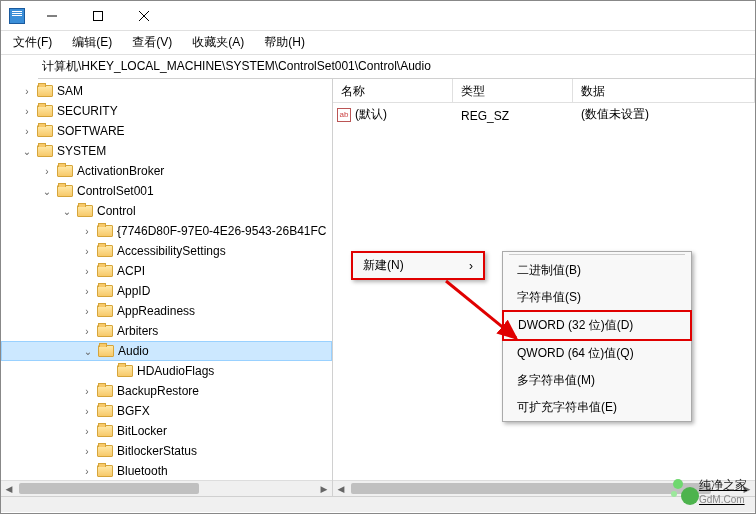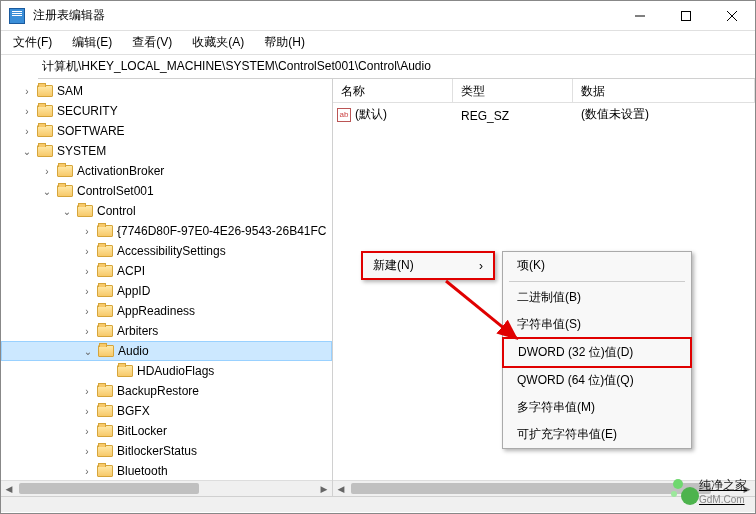--- a/index.html
+++ b/index.html
@@ -23,21 +23,21 @@
 .folder-icon::before { content: ""; position: absolute; top: -3px; left: 0; width: 6px; height: 3px; background: #f7c96a; border: 1px solid #d6a53a; border-bottom: none; }
 .list-panel { flex: 1; position: relative; overflow: hidden; }
 .list-header { display: flex; height: 24px; border-bottom: 1px solid #e0e0e0; }
 .list-header > div { padding: 4px 8px; border-right: 1px solid #e0e0e0; }
 .col-name { width: 120px; }
 .col-type { width: 120px; }
 .col-data { flex: 1; }
 .list-row { display: flex; height: 20px; align-items: flex-end; }
 .val-icon { width: 14px; height: 14px; border: 1px solid #b55; margin: 0 4px; display: flex; align-items: center; justify-content: center; font-size: 8px; color: #c44; background: #fff; }
 .context-menu { position: absolute; background: #f8f8f8; border: 1px solid #aaa; box-shadow: 2px 2px 4px rgba(0,0,0,.3); }
-.cm-new { left: 360px; top: 250px; width: 134px; border: 2px solid #e00000; }
+.cm-new { left: 350px; top: 250px; width: 134px; border: 2px solid #e00000; }
 .cm-new-item { display: flex; align-items: center; justify-content: space-between; padding: 4px 10px; }
 .cm-sub { left: 501px; top: 250px; width: 190px; }
 .cm-sub > div { padding: 5px 14px; cursor: pointer; }
 .cm-sub .hl { border: 2px solid #e00000; margin: -1px; }
 .cm-sep { height: 1px; background: #ccc; margin: 2px 6px; padding: 0 !important; }
 .arrow { position: absolute; left: 440px; top: 275px; pointer-events: none; }
 .hscroll { position: absolute; bottom: 0; left: 0; right: 0; height: 16px; background: #f0f0f0; border-top: 1px solid #ddd; display: flex; }
 .hscroll .track { flex: 1; position: relative; }
 .hscroll .thumb { position: absolute; top: 2px; bottom: 2px; background: #c0c0c0; border-radius: 2px; }
 .hscroll .btn { width: 16px; display: flex; align-items: center; justify-content: center; color: #666; font-size: 9px; }
@@ -50,21 +50,20 @@
 .wm-logo .c3 { width: 6px; height: 6px; background: #9ce89c; left: 0; top: 14px; }
 .wm-text { font-size: 14px; font-family: "Microsoft YaHei"; }
 .wm-text .t1 { color: #222; font-weight: 500; }
 .wm-text .t2 { color: #888; font-size: 10px; }
 </style>
 </head>
 <body>
 
 <div class="titlebar">
   <span class="titlebar-icon"></span>
-  <span class="title-text">注册表编辑器</span>
   <div class="win-btns">
     <div class="win-btn">
         <svg width="10" height="10">
           <line x1="0" y1="5" x2="10" y2="5" stroke="#000"></line>
         </svg>
       </div>
     <div class="win-btn">
         <svg width="10" height="10">
           <rect x="0.5" y="0.5" width="9" height="9" fill="none" stroke="#000"></rect>
         </svg>
@@ -229,21 +228,20 @@
 <div class="statusbar"></div>
 
 <div class="context-menu cm-new">
   <div class="cm-new-item">
     <span>新建(N)</span>
     <span>›</span>
   </div>
 </div>
 
 <div class="context-menu cm-sub" id="submenu">
-    <div>项(K)</div>
     <div class="cm-sep"></div>
     <div>二进制值(B)</div>
     <div>字符串值(S)</div>
     <div class="hl">DWORD (32 位)值(D)</div>
     <div>QWORD (64 位)值(Q)</div>
     <div>多字符串值(M)</div>
     <div>可扩充字符串值(E)</div>
   </div>
 
 <svg class="arrow" width="90" height="75">

